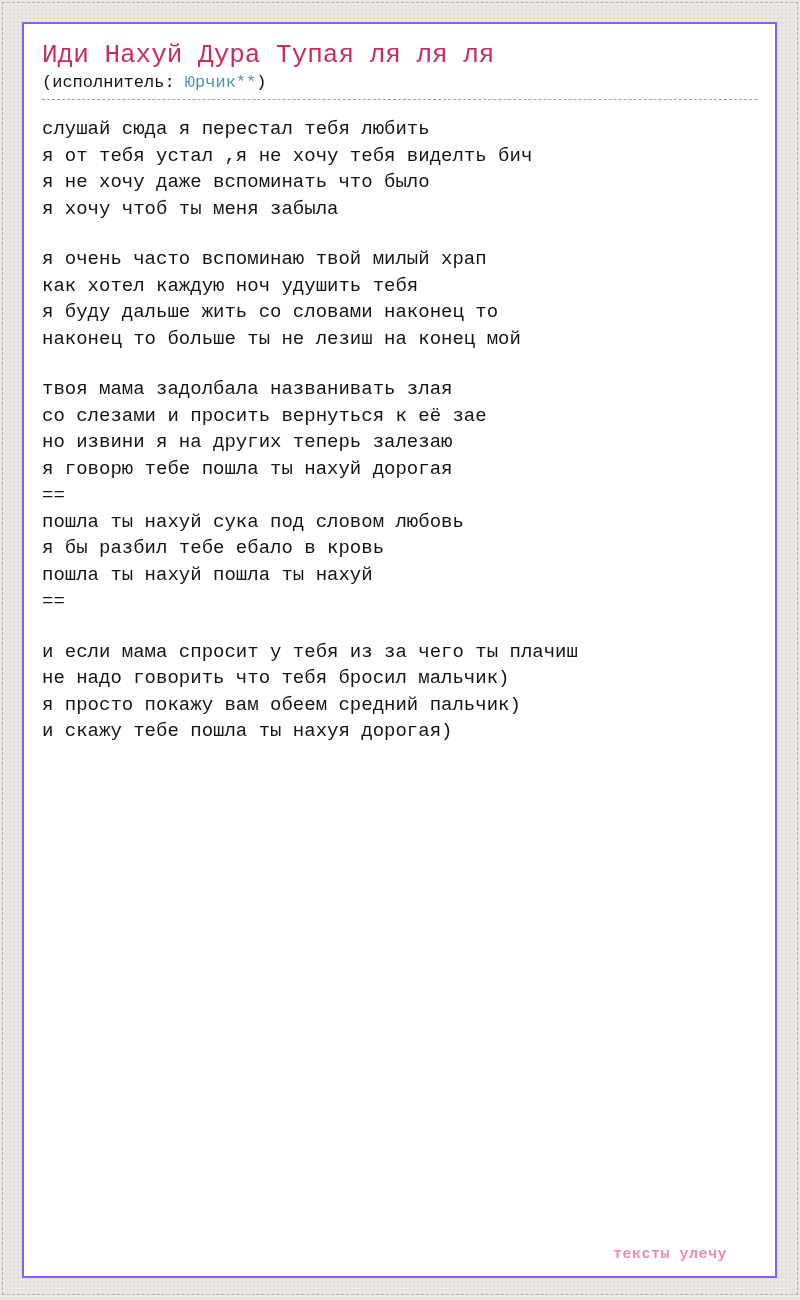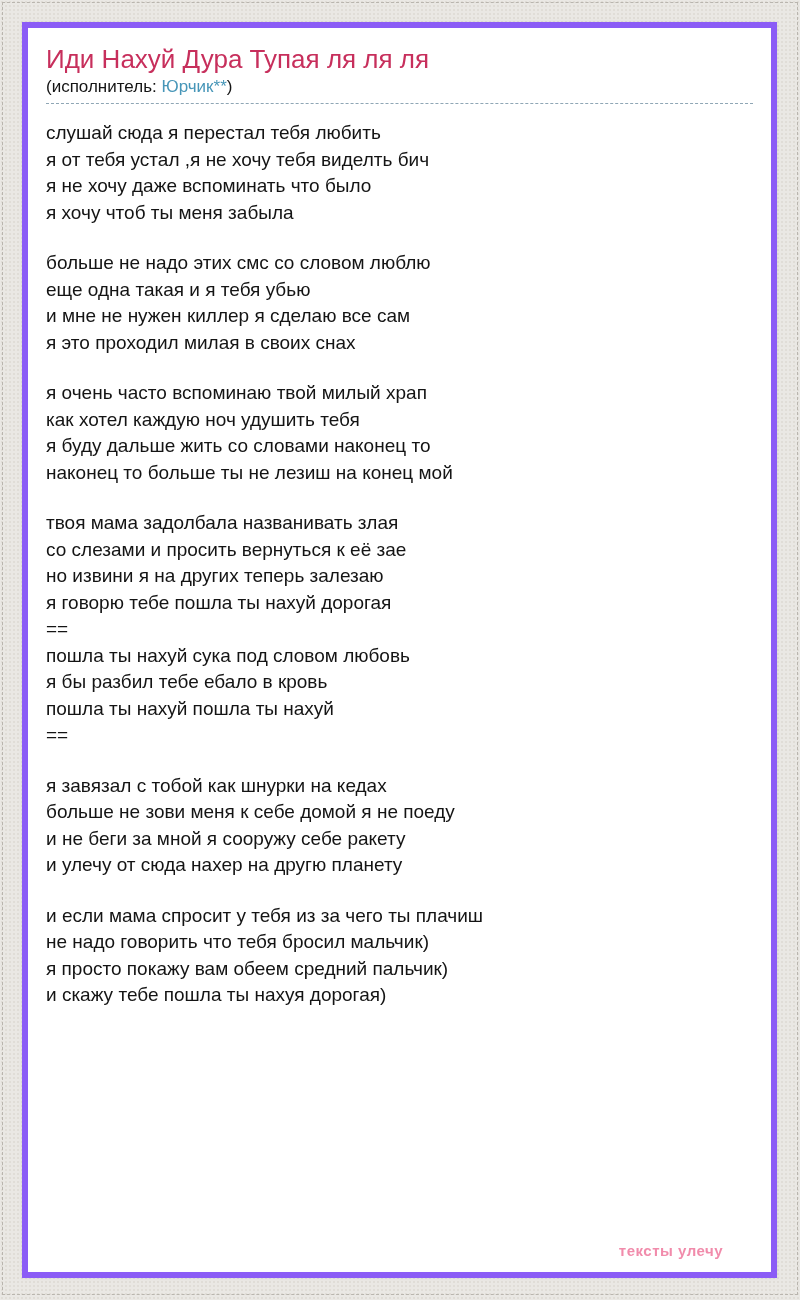--- a/index.html
+++ b/index.html
@@ -20,24 +20,25 @@
     border: 1px dashed var(--frame-dash, #b9b5ae);
     pointer-events: none;
   }
   .content-card {
     position: absolute;
     left: 22px;
     top: 22px;
     width: 755px;
     height: 1256px;
     background: var(--card-bg, #ffffff);
-    border: 6px solid #8b5cf6;
+    border: 2px solid #8b5cf6;
     box-shadow: 0 0 4px rgba(0,0,0,0.06);
     box-sizing: border-box;
     padding: 16px 18px 0 18px;
+    font-family: Liberation Mono, monospace;
   }
   .song-title {
     margin: 0;
     font-size: 26px;
     font-weight: normal;
     line-height: 30px;
     color: var(--title-color, #c72f5c);
   }
   .artist-line {
     margin: 3px 0 0 0;
@@ -90,23 +91,21 @@
 <body>
 
 <div class="bg-frame"></div>
 
 <div class="content-card">
   <h1 class="song-title">Иди Нахуй Дура Тупая ля ля ля</h1>
   <p class="artist-line"><span>(исполнитель: </span><a class="artist-link">Юрчик**</a><span>)</span></p>
 
   <div class="lyrics">
       <p class="stanza">слушай сюда я перестал тебя любить<br>я от тебя устал ,я не хочу тебя виделть бич<br>я не хочу даже вспоминать что было<br>я хочу чтоб ты меня забыла</p>
-      <p class="stanza">больше не надо этих смс со словом люблю<br>еще одна такая и я тебя убью<br>и мне не нужен киллер я сделаю все сам<br>я это проходил милая в своих снах</p>
       <p class="stanza">я очень часто вспоминаю твой милый храп<br>как хотел каждую ноч удушить тебя<br>я буду дальше жить со словами наконец то<br>наконец то больше ты не лезиш на конец мой</p>
       <p class="stanza">твоя мама задолбала названивать злая<br>со слезами и просить вернуться к её зае<br>но извини я на других теперь залезаю<br>я говорю тебе пошла ты нахуй дорогая<br>==<br>пошла ты нахуй сука под словом любовь<br>я бы разбил тебе ебало в кровь<br>пошла ты нахуй пошла ты нахуй<br>==</p>
-      <p class="stanza">я завязал с тобой как шнурки на кедах<br>больше не зови меня к себе домой я не поеду<br>и не беги за мной я сооружу себе ракету<br>и улечу от сюда нахер на другю планету</p>
       <p class="stanza">и если мама спросит у тебя из за чего ты плачиш<br>не надо говорить что тебя бросил мальчик)<br>я просто покажу вам обеем средний пальчик)<br>и скажу тебе пошла ты нахуя дорогая)</p>
     </div>
 
   <div class="footer-logo">
     <div class="logo-tagline">тексты улечу</div>
   </div>
 </div>
 
 </body></html>

